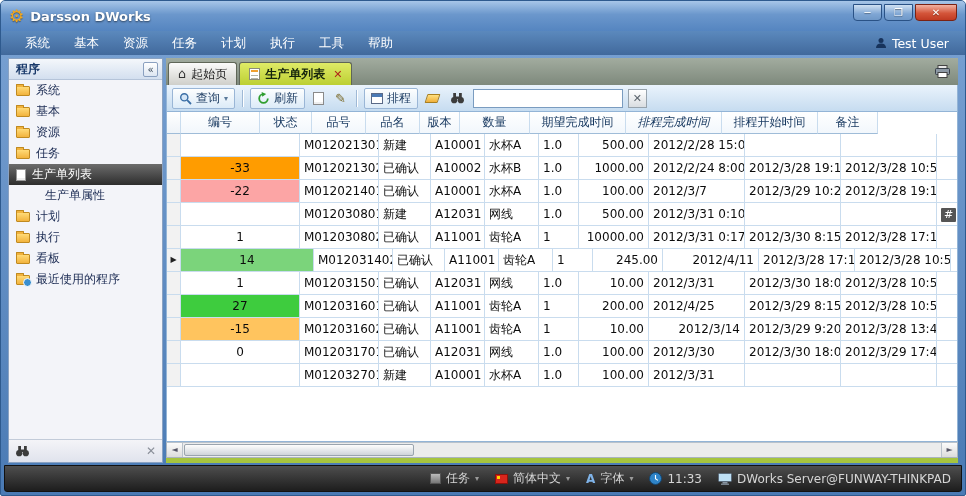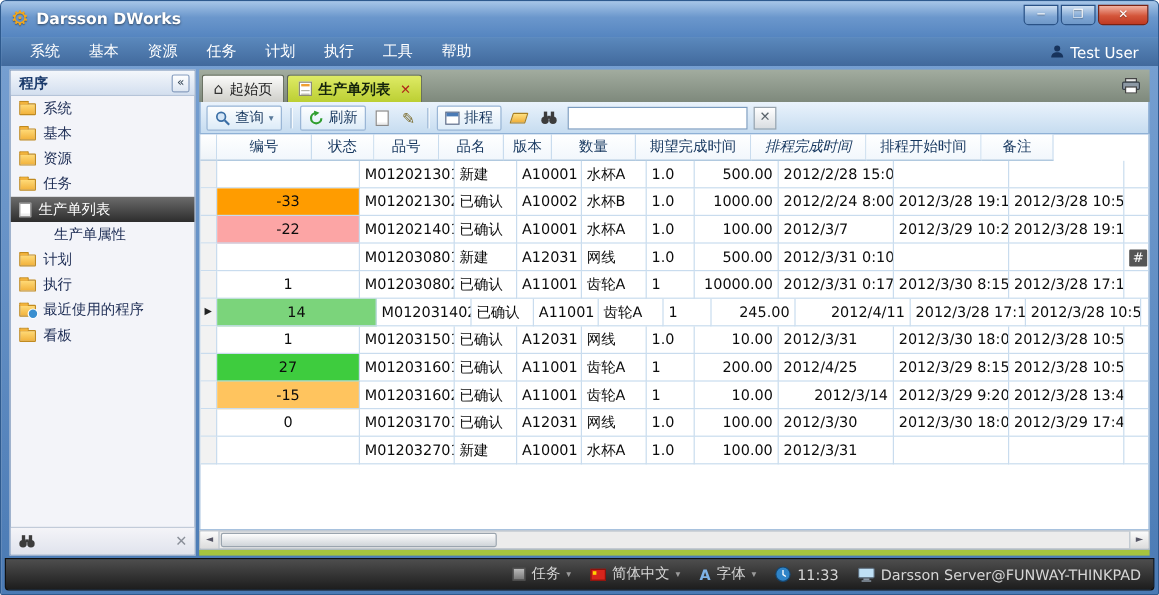--- a/index.html
+++ b/index.html
@@ -187,26 +187,26 @@
           </div>
           <div class="sb-item">
             <span class="icon folder"></span>
             <span class="lbl">计划</span>
           </div>
           <div class="sb-item">
             <span class="icon folder"></span>
             <span class="lbl">执行</span>
           </div>
           <div class="sb-item">
+            <span class="icon folder"></span>
+            <span class="lbl">看板</span>
+          </div>
+          <div class="sb-item">
             <span class="icon folder-clock"></span>
             <span class="lbl">最近使用的程序</span>
-          </div>
-          <div class="sb-item">
-            <span class="icon folder"></span>
-            <span class="lbl">看板</span>
           </div>
         </div>
       <div class="sb-search">
         <svg width="15" height="12" viewBox="0 0 15 12">
           <rect x="3.2" y="1" width="2.8" height="5" fill="#3c3c3c"></rect>
             <rect x="9" y="1" width="2.8" height="5" fill="#3c3c3c"></rect>
           <circle cx="4.2" cy="8.2" r="3.1" fill="#3c3c3c"></circle>
             <circle cx="10.8" cy="8.2" r="3.1" fill="#3c3c3c"></circle>
           <rect x="6" y="4.5" width="3" height="2.5" fill="#3c3c3c"></rect>
         </svg>
@@ -485,17 +485,17 @@
         <path d="M6.5 3v3.8l2.4 1.6" stroke="#fff" stroke-width="1.1" fill="none"></path>
       </svg>
       <span>11:33</span>
     </div>
     <div class="sb-group">
       <svg width="14" height="12" viewBox="0 0 14 12">
         <rect x="0.5" y="0.5" width="13" height="8" rx="1" fill="#bfe0f5" stroke="#5a6a7a"></rect>
         <rect x="4.5" y="9" width="5" height="1.6" fill="#8a97a4"></rect>
           <rect x="3" y="10.6" width="8" height="1.2" fill="#8a97a4"></rect>
       </svg>
-      <span>Darsson Server@FUNWAY-THINKPAD</span>
+      <span>DWorks Server@FUNWAY-THINKPAD</span>
     </div>
   </div>
 
 </div>
 
 </body></html>

